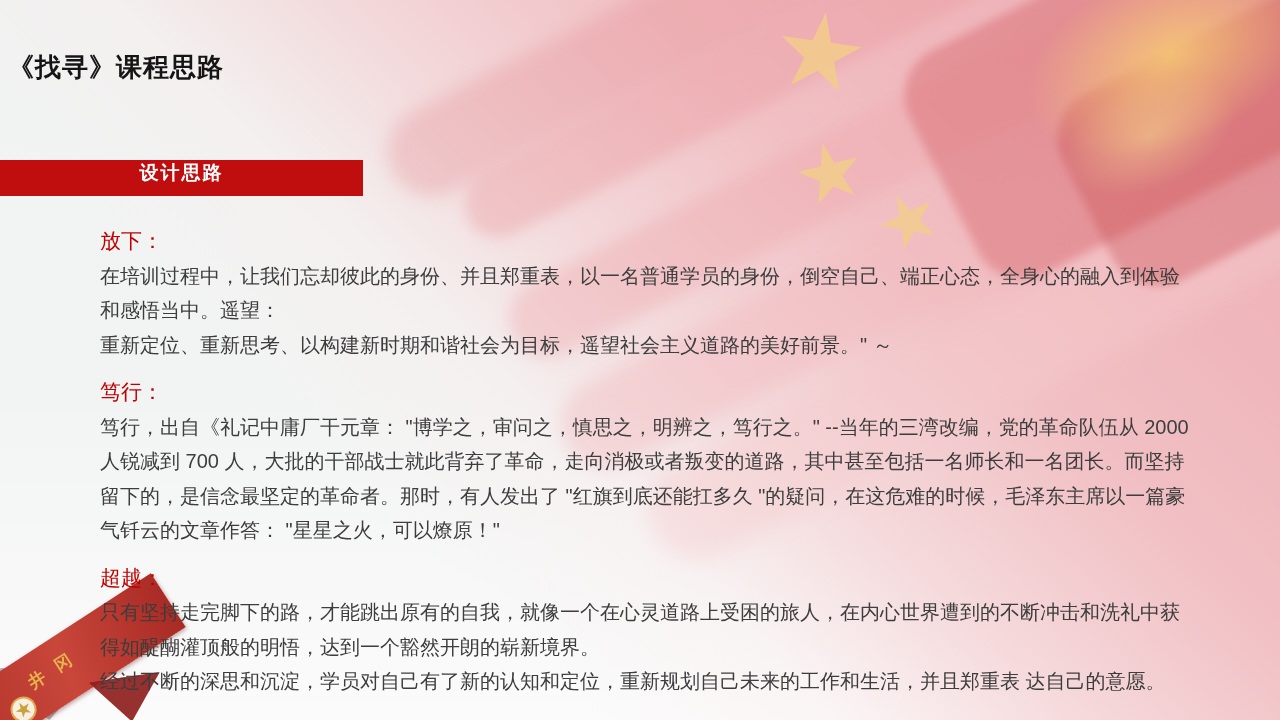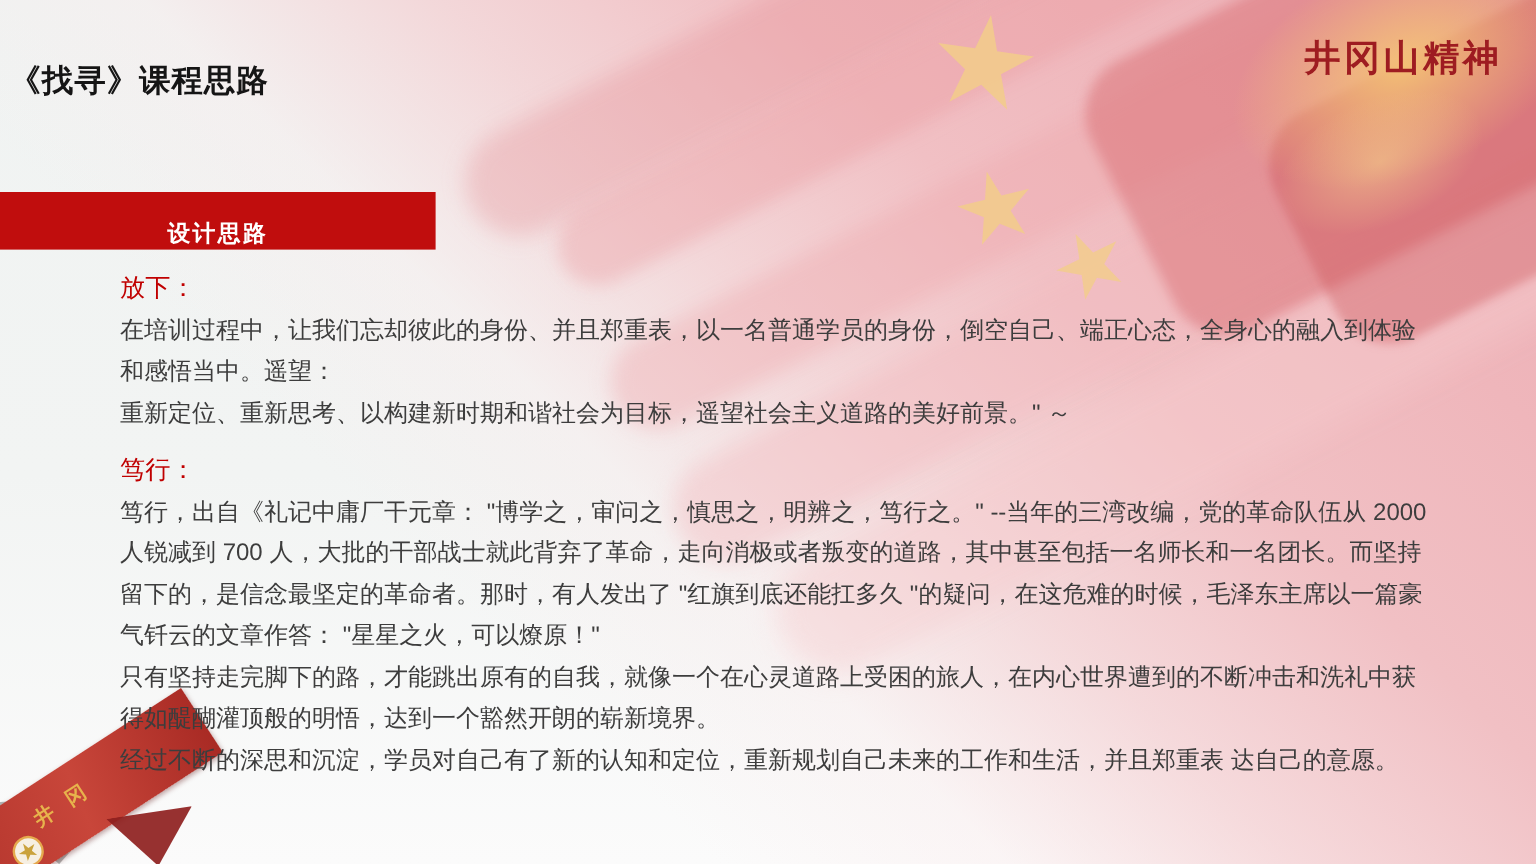--- a/index.html
+++ b/index.html
@@ -70,22 +70,22 @@
   
   .title{
     position:absolute;left:8px;top:50px;font-size:26px;font-weight:bold;
     color:#151515;letter-spacing:1px;
   }
   .brand{
     position:absolute;right:28px;top:28px;font-size:30px;font-weight:bold;
     color:#9e1c21;font-family:"Liberation Serif","DejaVu Serif",serif;letter-spacing:3px;
   }
   .banner{
-    position:absolute;left:0;top:160px;width:363px;height:48px;
-    background:#c00d0d;display:flex;align-items:flex-end;justify-content:center;
+    position:absolute;left:0;top:160px;width:363px;height:36px;
+    background:#c00d0d;display:flex;align-items:flex-start;justify-content:center;
   }
   .banner span{color:#ffffff;font-size:19px;font-weight:bold;letter-spacing:2px;}
   .content{position:absolute;left:100px;top:224px;width:1090px;}
   .content h3{
     margin:0;padding:0;font-size:21px;line-height:34.5px;font-weight:normal;color:#c00000;
   }
   .content h3.gap{margin-top:13px;}
   .content p{
     margin:0;padding:0;font-size:20px;line-height:34.5px;color:#3d3d3d;
   }
@@ -114,33 +114,33 @@
     <div class="flag">
       <div class="flag-emblem">
         <div class="star"></div>
       </div>
       <span class="flag-text">井冈</span>
     </div>
     <div class="corner-darkred"></div>
   </div>
 
   <div class="title">《找寻》课程思路</div>
-  <div class="brand">井冈山精神</div>
 
   <div class="banner">
     <span>设计思路</span>
   </div>
 
   <div class="content">
 
     <h3>放下：</h3>
     <p>在培训过程中，让我们忘却彼此的身份、并且郑重表，以一名普通学员的身份，倒空自己、端正心态，全身心的融入到体验和感悟当中。遥望：</p>
     <p>重新定位、重新思考、以构建新时期和谐社会为目标，遥望社会主义道路的美好前景。" ～</p>
 
     <h3 class="gap">笃行：</h3>
     <p>笃行，出自《礼记中庸厂干元章： "博学之，审问之，慎思之，明辨之，笃行之。" --当年的三湾改编，党的革命队伍从 2000 人锐减到 700 人，大批的干部战士就此背弃了革命，走向消极或者叛变的道路，其中甚至包括一名师长和一名团长。而坚持留下的，是信念最坚定的革命者。那时，有人发出了 "红旗到底还能扛多久 "的疑问，在这危难的时候，毛泽东主席以一篇豪气钎云的文章作答： "星星之火，可以燎原！"</p>
 
+    <h3 class="gap">超越：</h3>
     <p>只有坚持走完脚下的路，才能跳出原有的自我，就像一个在心灵道路上受困的旅人，在内心世界遭到的不断冲击和洗礼中获得如醍醐灌顶般的明悟，达到一个豁然开朗的崭新境界。</p>
 
     <p>经过不断的深思和沉淀，学员对自己有了新的认知和定位，重新规划自己未来的工作和生活，并且郑重表 达自己的意愿。</p>
 
   </div>
 </div>
 
 </body></html>

